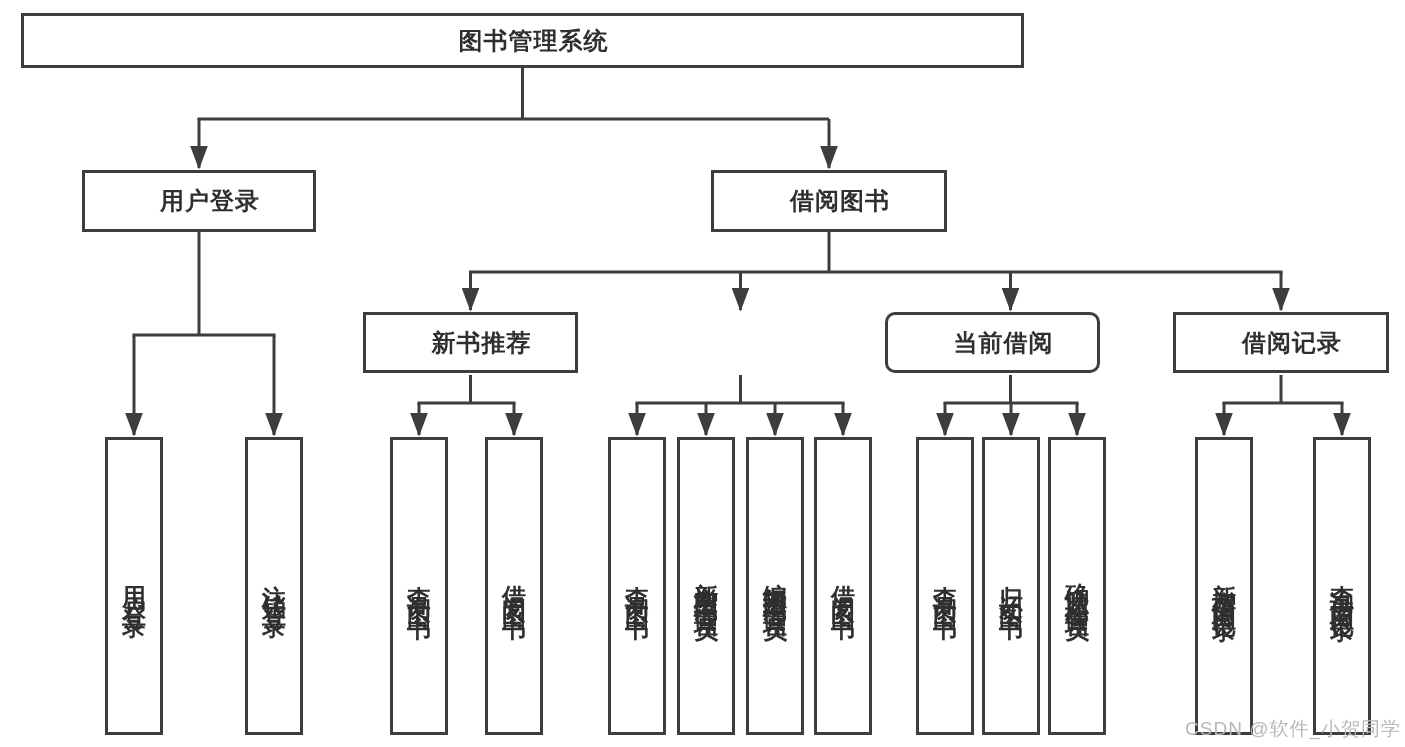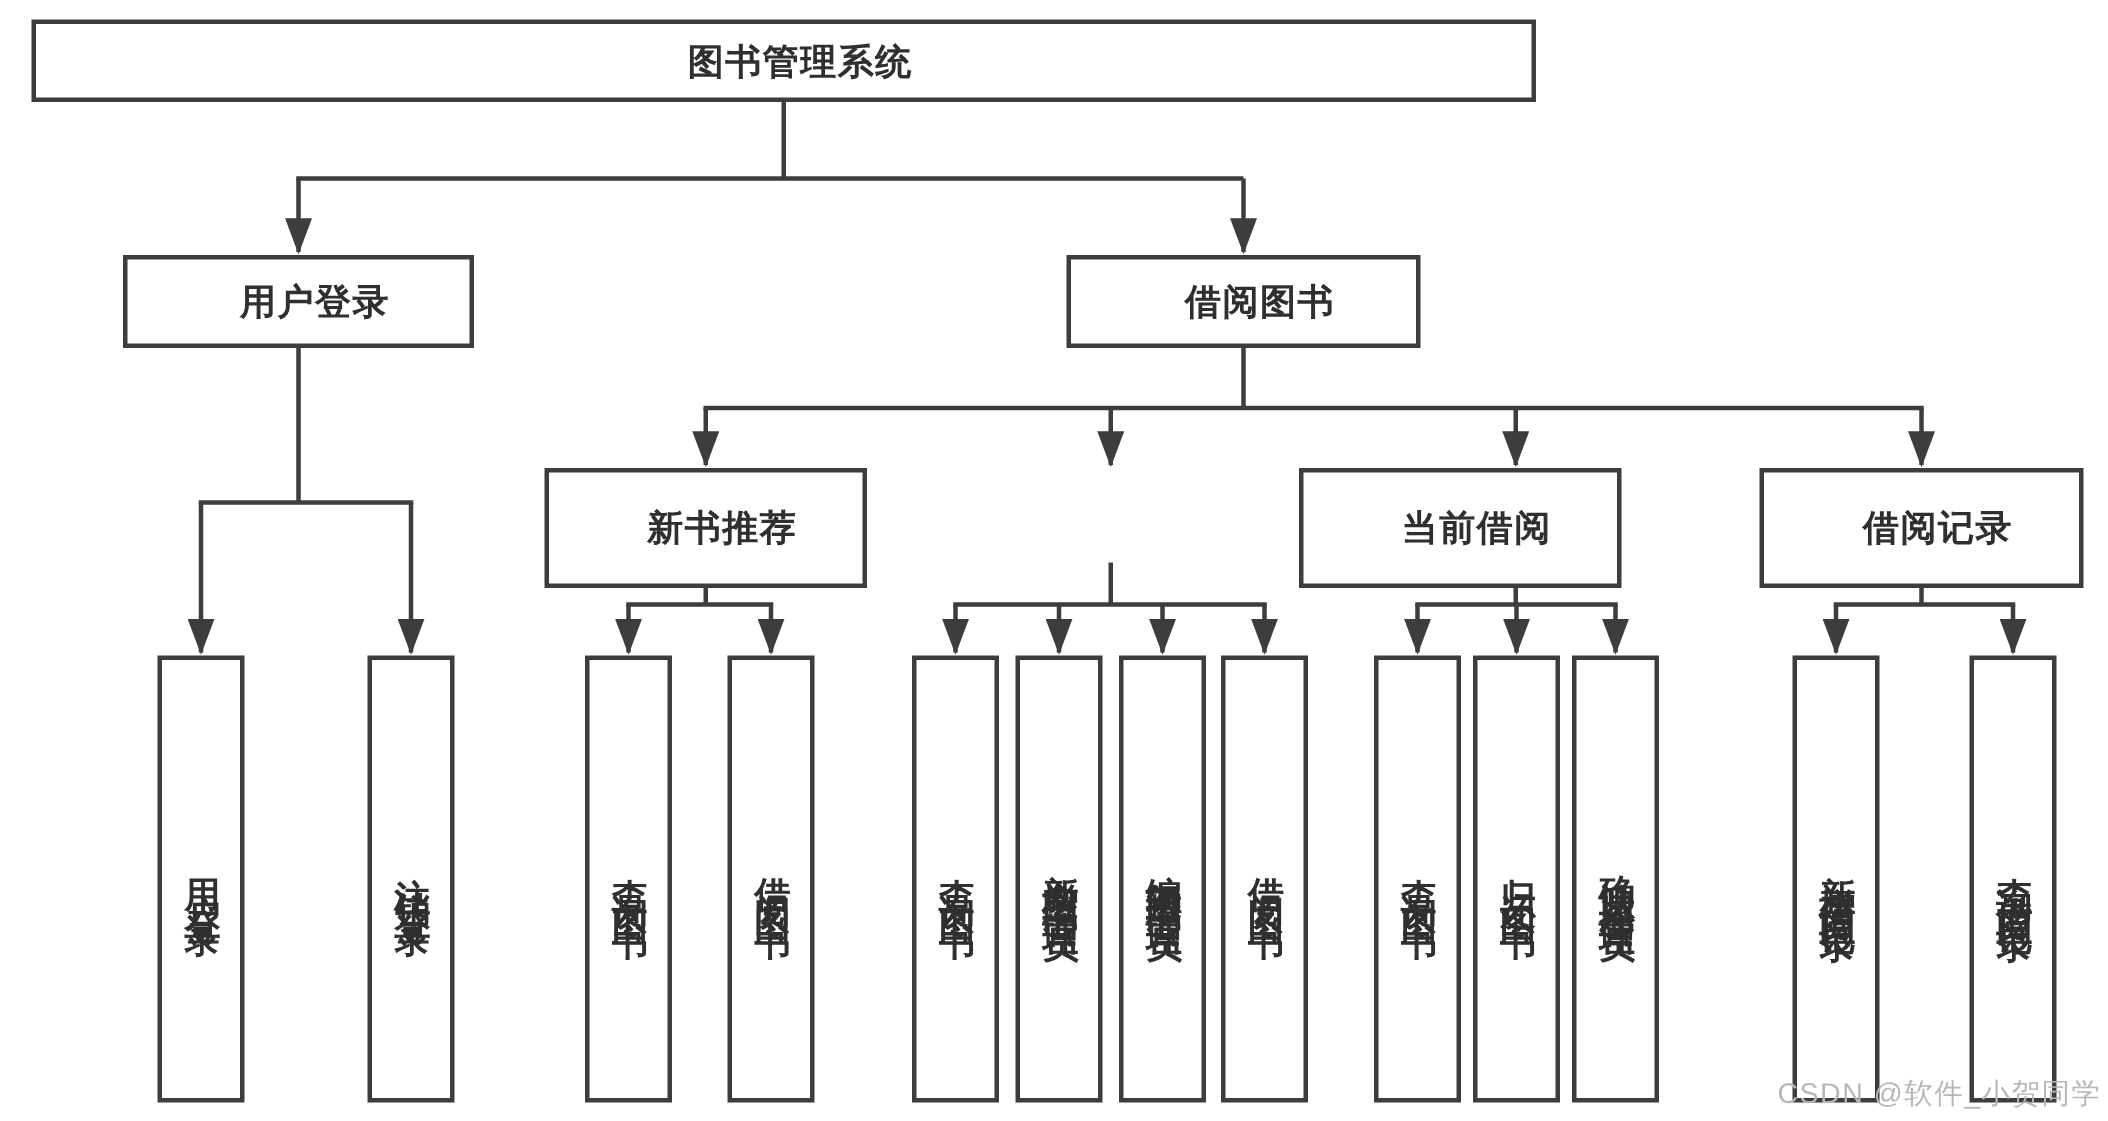--- a/index.html
+++ b/index.html
@@ -28,21 +28,21 @@
     border:3px solid var(--line);
     display:flex;align-items:center;justify-content:center;
     font-weight:600;
     font-size:24px;
     letter-spacing:1px;
     white-space:nowrap;
     padding-left:22px;
   }
   .root-node{left:21px;top:13px;width:1003px;height:55px;}
   .l2{top:170px;height:62px;}
-  .l3{top:312px;height:80px;justify-content:center;}
+  .l3{top:312px;height:61px;justify-content:center;}
 
   .vnode{
     position:absolute;top:437px;height:298px;width:58px;
     background:var(--bg);
     border:3px solid var(--line);
     display:flex;align-items:center;justify-content:center;
   }
   .vnode span{
     writing-mode:vertical-lr;
     text-orientation:mixed;
@@ -126,21 +126,21 @@
   <div class="node l2" style="left:82px;width:234px;">
     <span>用户登录</span>
   </div>
   <div class="node l2" style="left:711px;width:236px;">
     <span>借阅图书</span>
   </div>
 
   <div class="node l3" style="left:363px;width:215px;">
     <span>新书推荐</span>
   </div>
-  <div class="node l3" style="left:866px;width:215px;">
+  <div class="node l3" style="left:885px;width:215px;border-radius:10px;">
     <span>当前借阅</span>
   </div>
   <div class="node l3" style="left:1173px;width:216px;">
     <span>借阅记录</span>
   </div>
 
   <div class="vnode vt4" style="left:105px;">
     <span>用户登录</span>
   </div>
   <div class="vnode vt4" style="left:245px;">

